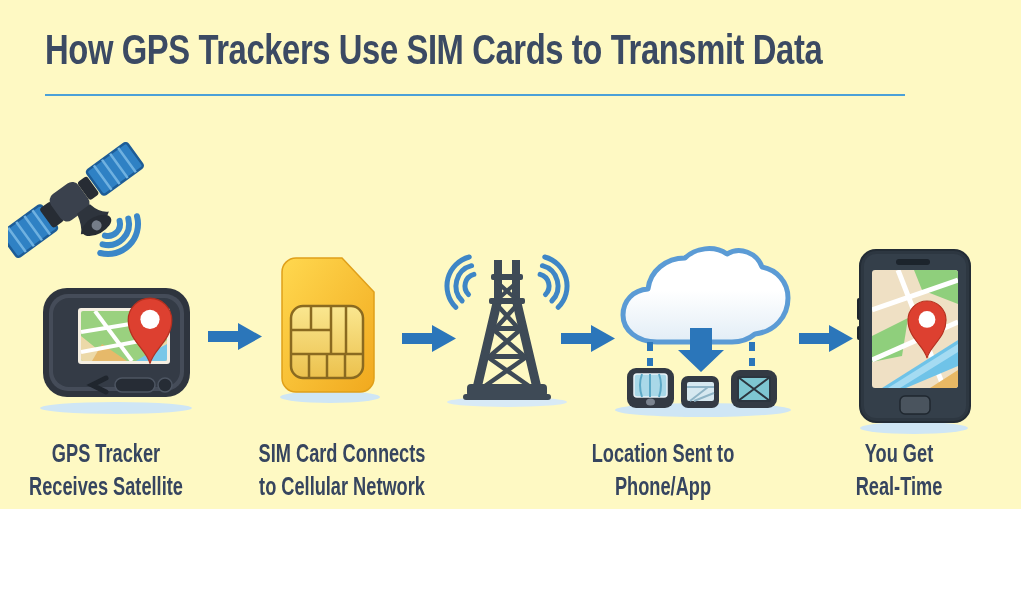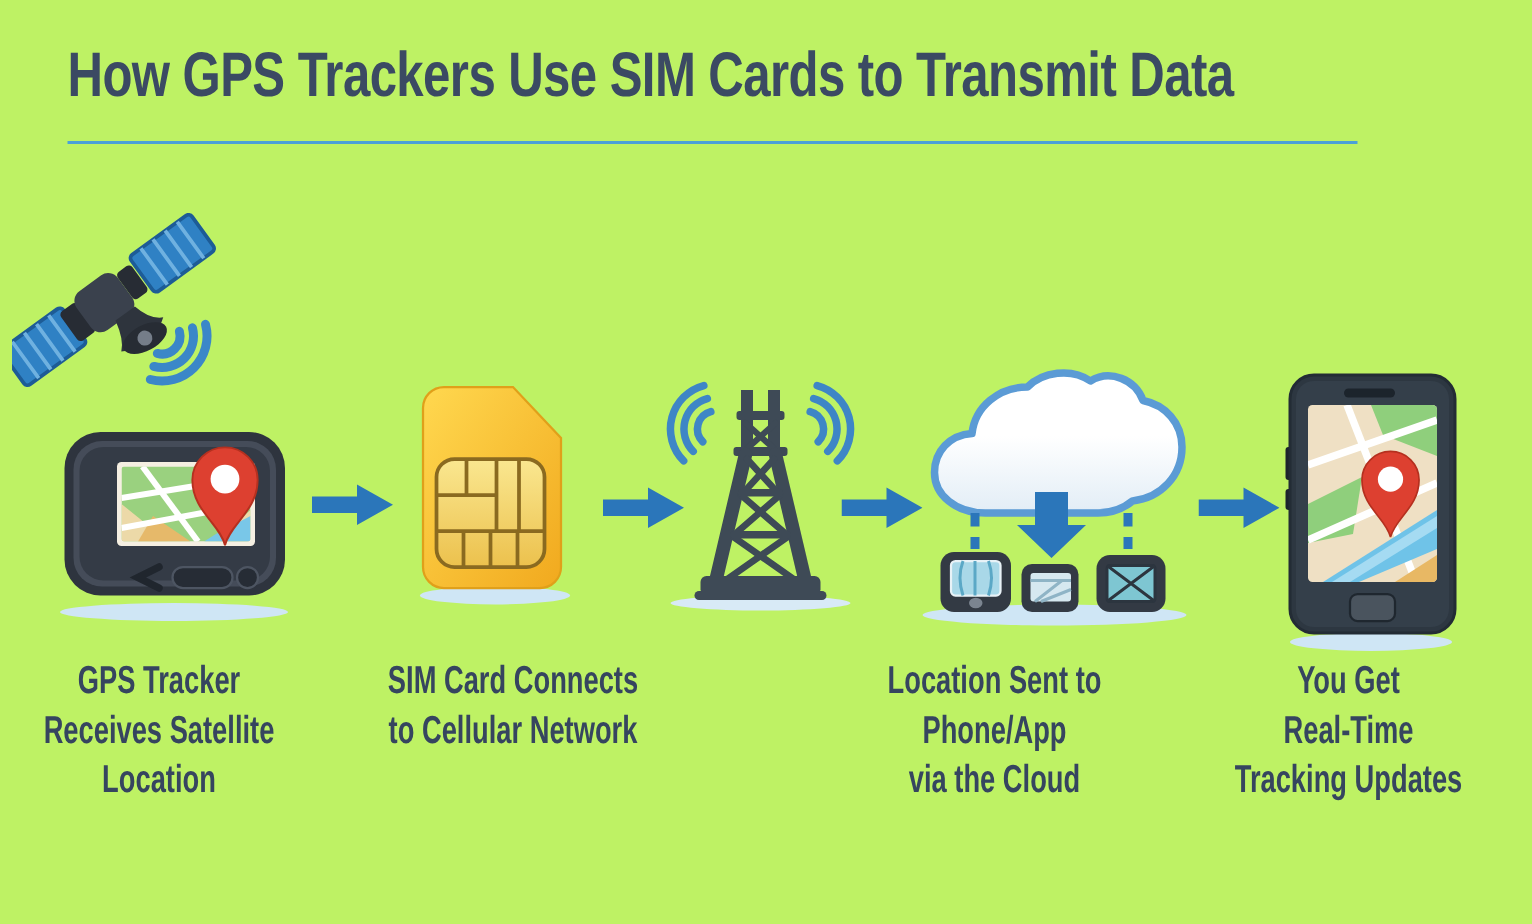--- a/index.html
+++ b/index.html
@@ -1,16 +1,16 @@
 <!DOCTYPE html>
 <html><head>
 <meta charset="utf-8">
 <style>
   html,body{margin:0;padding:0;background:#ffffff;}
-  .canvas{position:relative;width:1021px;height:616px;background:#bef264;overflow:hidden;
+  .canvas{position:relative;width:1021px;height:509px;background:#fef9c3;overflow:hidden;
           font-family:"Liberation Sans",sans-serif;}
   .title{position:absolute;left:45px;top:26px;margin:0;font-size:42px;font-weight:700;
          color:#3b4a63;letter-spacing:-0.5px;white-space:nowrap;
          transform:scaleX(0.78);transform-origin:left center;}
   .underline{position:absolute;left:45px;top:94px;width:860px;height:2px;background:#4ba1d8;}
   .icon{position:absolute;}
   .label{position:absolute;top:437px;font-size:26px;font-weight:700;color:#36455f;
          line-height:33px;text-align:center;white-space:pre-line;
          transform:scaleX(0.70);transform-origin:center top;}
   .l1{left:-14px;width:240px;}

